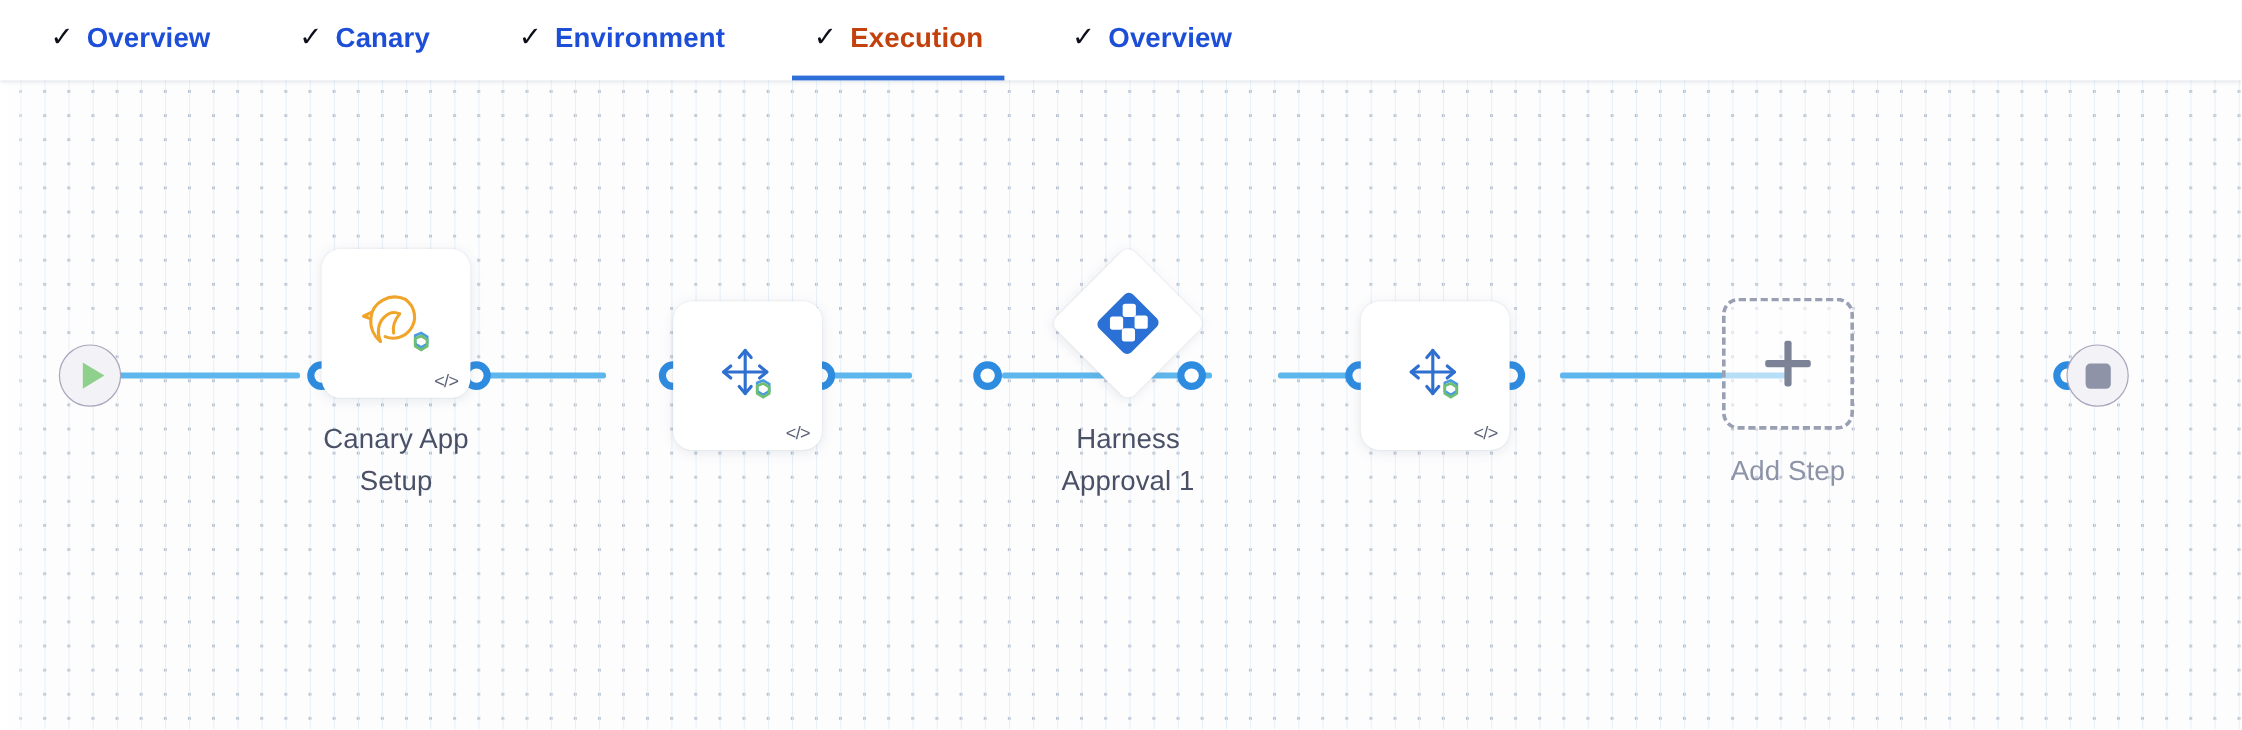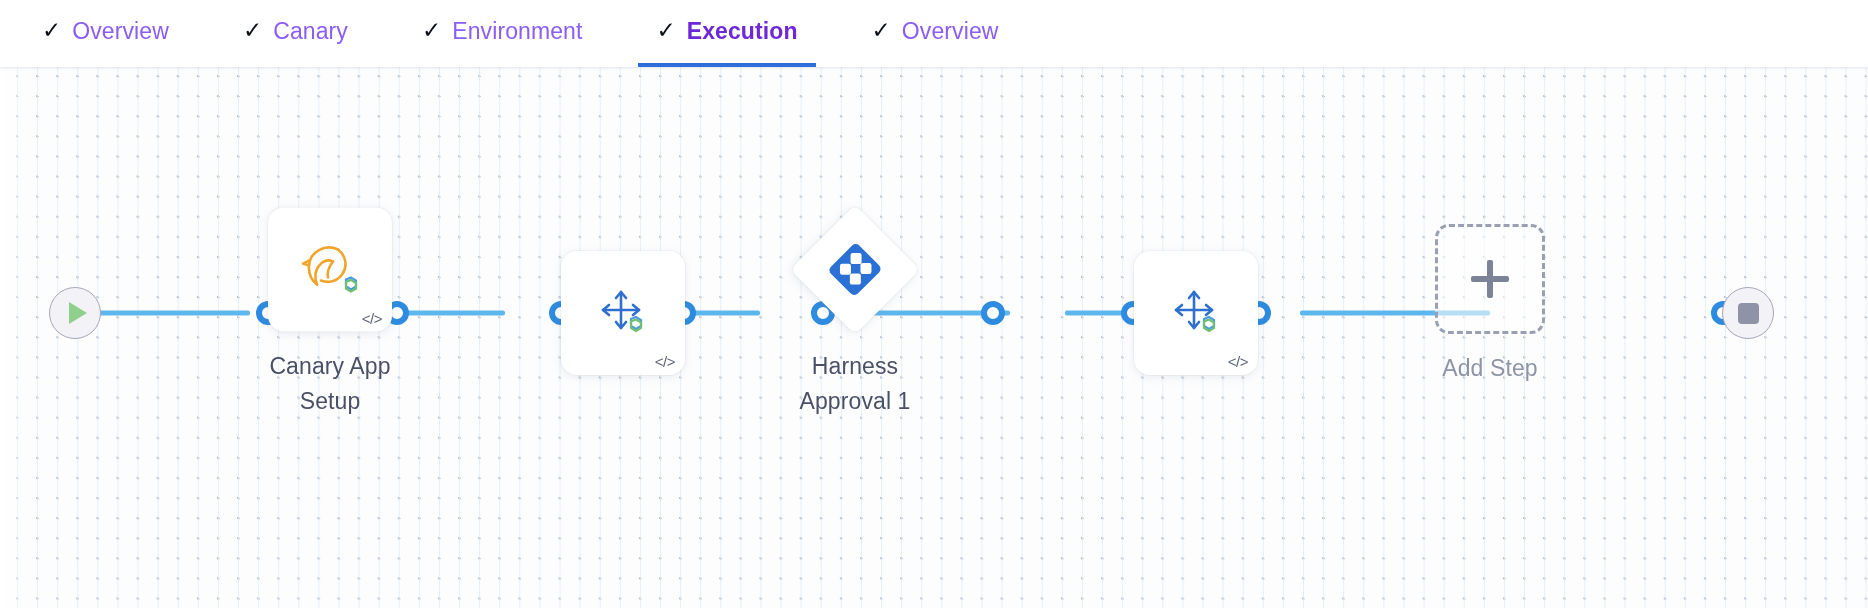--- a/index.html
+++ b/index.html
@@ -49,27 +49,27 @@
   .tab .tick {
     display: inline-block;
     color: #0b0f19;
     font-size: 23px;
     line-height: 1;
     font-weight: 400;
     transform: translateY(-1px);
   }
   .tab .tab-label {
     font-size: 23px;
-    color: #8b5cf6;
+    color: #1d4ed8;
     letter-spacing: 0.1px;
     white-space: nowrap;
-    font-weight: 400;
+    font-weight: 700;
   }
   .tab.active { border-bottom-color: #2e6ed8; }
-  .tab.active .tab-label { font-weight: 700; color: #6d28d9; }
+  .tab.active .tab-label { font-weight: 700; color: #c2410c; }
 
   
   .canvas {
     position: absolute;
     top: 67px; left: 0;
     width: 1868px;
     height: 541px;
     background-color: #fdfdfe;
     background-image:
       linear-gradient(to right, rgba(220,236,248,0.75) 1px, transparent 1px),
@@ -316,21 +316,21 @@
           </g>
           <g fill="none" stroke-width="2.2">
             <polygon points="40,36 45,34 50,37 50,43 45,46 40,43" stroke="#4a9ae0"></polygon>
             <polygon points="40,38.5 45,36.5 50,39.5 50,45 45,48 40,45" stroke="#6fbf73"></polygon>
           </g>
         </svg>
         <span class="code-badge">&lt;/&gt;</span>
       </div>
     </div>
 
-    <div class="node" style="left:855px; top:246px;">
+    <div class="node" style="left:940px; top:246px;">
       <div class="diamond-wrap">
         <div class="diamond"></div>
         <svg class="node-icon diamond-icon" width="58" height="58" viewBox="0 0 58 58">
           <g transform="rotate(45 29 29)">
             <path d="M10 14 a5 5 0 0 1 5-5 h28 a5 5 0 0 1 5 5 v30 a5 5 0 0 1 -5 5 h-28 a5 5 0 0 1 -5 -5 z" fill="#2b70d4"></path>
             <rect x="16.5" y="15" width="11" height="11" rx="2.2" fill="#ffffff" transform="rotate(-45 22 20.5)"></rect>
             <rect x="30.5" y="15" width="11" height="11" rx="2.2" fill="#ffffff" transform="rotate(-45 36 20.5)"></rect>
             <rect x="16.5" y="30" width="11" height="11" rx="2.2" fill="#ffffff" transform="rotate(-45 22 35.5)"></rect>
             <rect x="30.5" y="30" width="11" height="11" rx="2.2" fill="#ffffff" transform="rotate(-45 36 35.5)"></rect>
           </g>
@@ -353,21 +353,21 @@
           </g>
           <g fill="none" stroke-width="2.2">
             <polygon points="40,36 45,34 50,37 50,43 45,46 40,43" stroke="#4a9ae0"></polygon>
             <polygon points="40,38.5 45,36.5 50,39.5 50,45 45,48 40,45" stroke="#6fbf73"></polygon>
           </g>
         </svg>
         <span class="code-badge">&lt;/&gt;</span>
       </div>
     </div>
 
-    <div class="node" style="left:1490px; top:238px;">
+    <div class="node" style="left:1490px; top:262px;">
       <div class="addcard">
         <div class="plus"></div>
       </div>
       <div class="node-label add">Add Step</div>
     </div>
 
     <div class="node" style="left:1748px; top:246px;">
       <div class="terminal">
         <div class="stop-sq"></div>
       </div>

